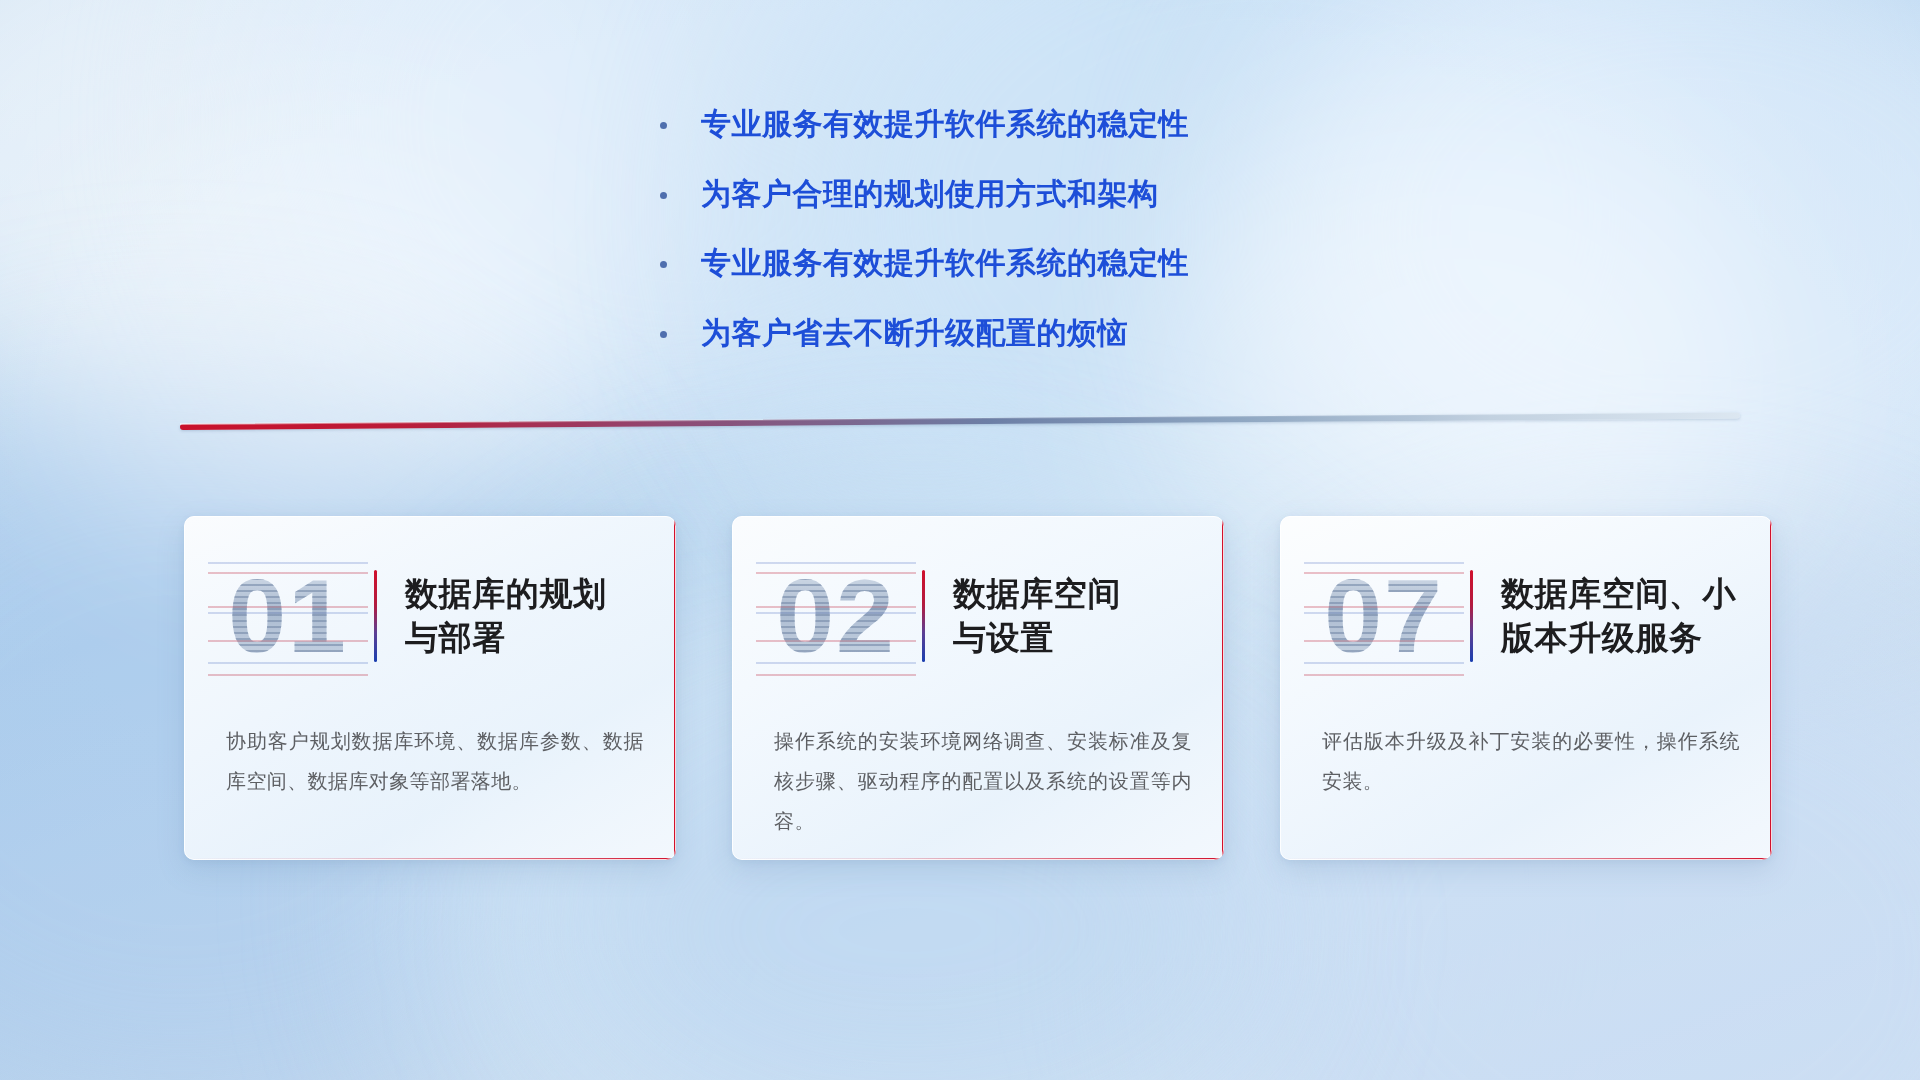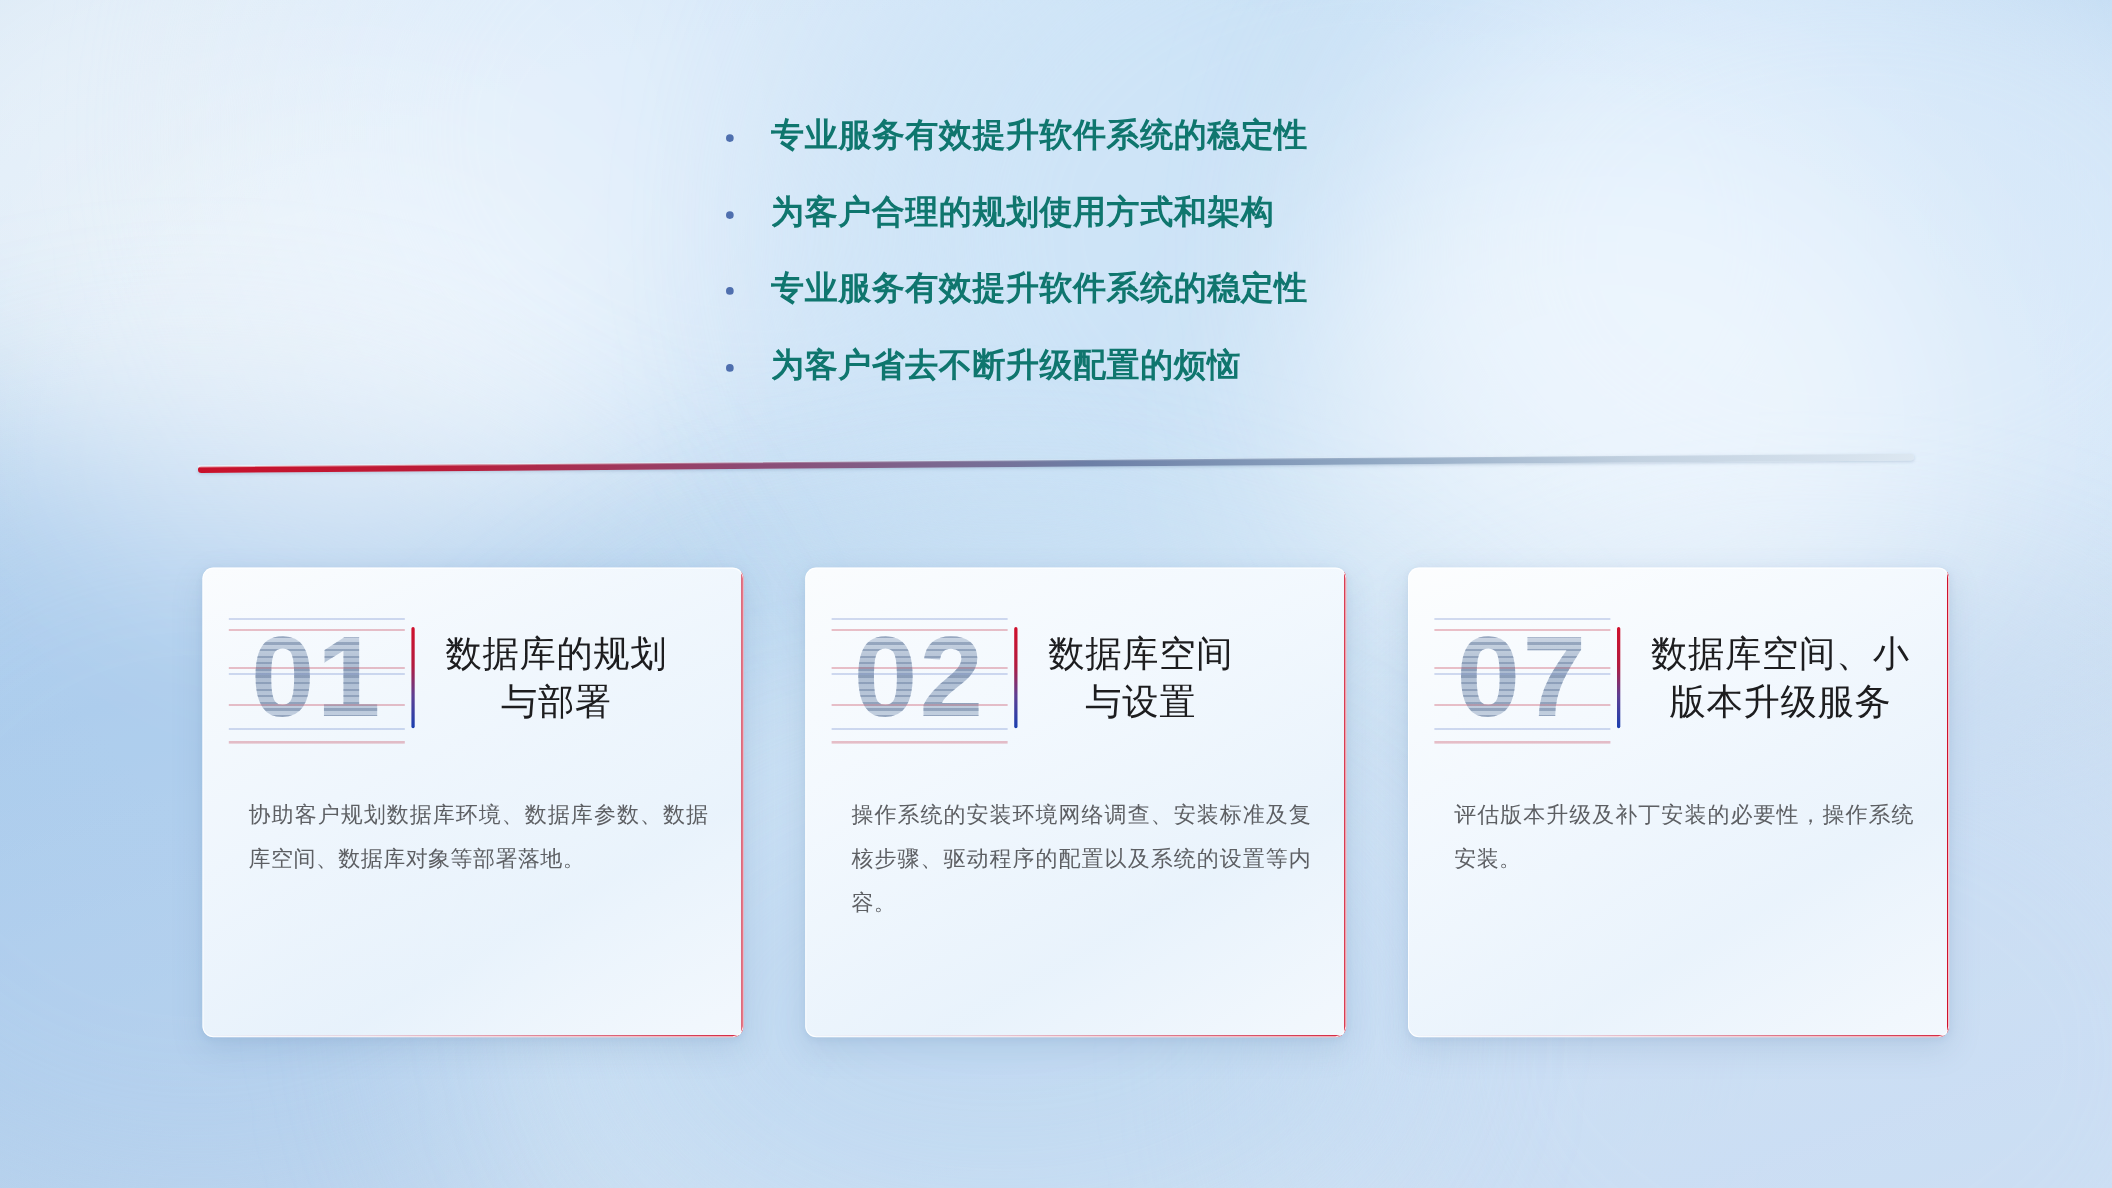--- a/index.html
+++ b/index.html
@@ -38,21 +38,21 @@
     position:absolute; left:660px; top:105px; width:760px;
     display:flex; flex-direction:column; gap:32px;
   }
   .bullet{ display:flex; align-items:flex-start; }
   .bullet-dot{
     width:7px; height:7px; border-radius:50%;
     background:#4f6fae; margin-top:17px; margin-right:34px; flex:none;
   }
   .bullet-text{
     font-size:30px; line-height:1.25; font-weight:700;
-    color:#0f766e; letter-spacing:.5px; white-space:nowrap;
+    color:#1d4ed8; letter-spacing:.5px; white-space:nowrap;
   }
 
   
   .divider-wrap{ position:absolute; left:180px; top:418px; width:1560px; height:22px; }
   .divider{
     position:absolute; left:0; top:6px; width:100%; height:6px;
     background:linear-gradient(90deg,#c9112b 0%, #bb1b38 14%, #8d4a74 32%, #6c7fa6 52%, #8fa7c2 68%, #c2d1e0 84%, #dce7f1 100%);
     transform:rotate(-0.42deg); transform-origin:left center;
     border-radius:3px;
     box-shadow:0 1px 3px rgba(80,110,150,.28);
@@ -63,21 +63,21 @@
     transform:rotate(-0.42deg); transform-origin:left center;
   }
 
   
   .cards{
     position:absolute; left:184px; top:516px;
     display:flex; gap:56px;
   }
   .card{
     position:relative;
-    width:492px; height:427px;
+    width:492px; height:344px;
     border-radius:10px;
     background:linear-gradient(150deg, rgba(255,255,255,.92) 0%, rgba(247,251,255,.90) 35%, rgba(238,246,253,.88) 70%, rgba(246,250,254,.93) 100%);
     box-shadow:0 10px 28px rgba(90,125,170,.18), 0 2px 6px rgba(90,125,170,.10);
     overflow:hidden;
   }
   .card-accent{
     position:absolute; right:0; top:0; width:2px; height:100%;
     background:#d1102c;
   }
   .card-accent-b{
@@ -123,24 +123,23 @@
     opacity:.9;
     pointer-events:none;
   }
 
   .accent-bar{
     width:3px; height:92px; flex:none; margin:0 28px 0 6px;
     background:linear-gradient(180deg,#d0102c 0%, #b31b3f 38%, #5d3f93 68%, #1a3fb0 100%);
     border-radius:2px;
   }
   .card-title{
-    font-size:33px; font-weight:400; line-height:1.34;
+    font-size:33px; font-weight:700; line-height:1.34;
     color:#1d1d1f; letter-spacing:.6px; white-space:pre-line;
     padding-right:18px;
-    text-align:center;
   }
 
   .card-body{
     position:absolute; left:42px; right:32px; top:205px;
     font-size:20px; line-height:2.0;
     color:#5d5f63; letter-spacing:.4px;
     text-align:justify;
   }
 </style>
 </head>

